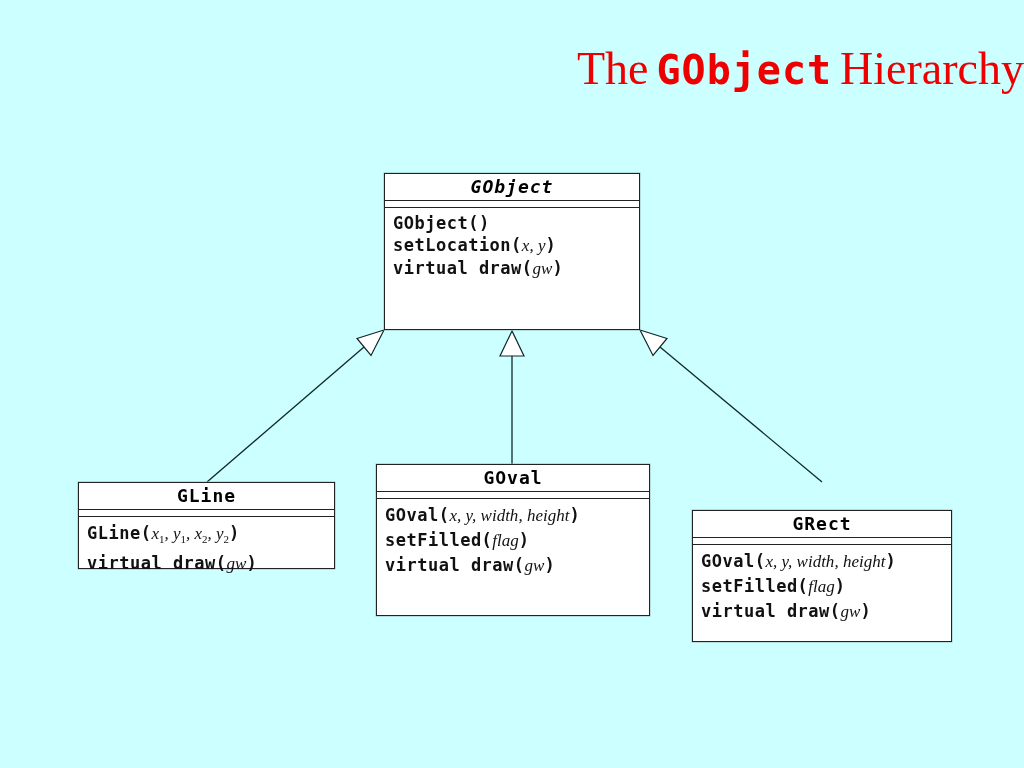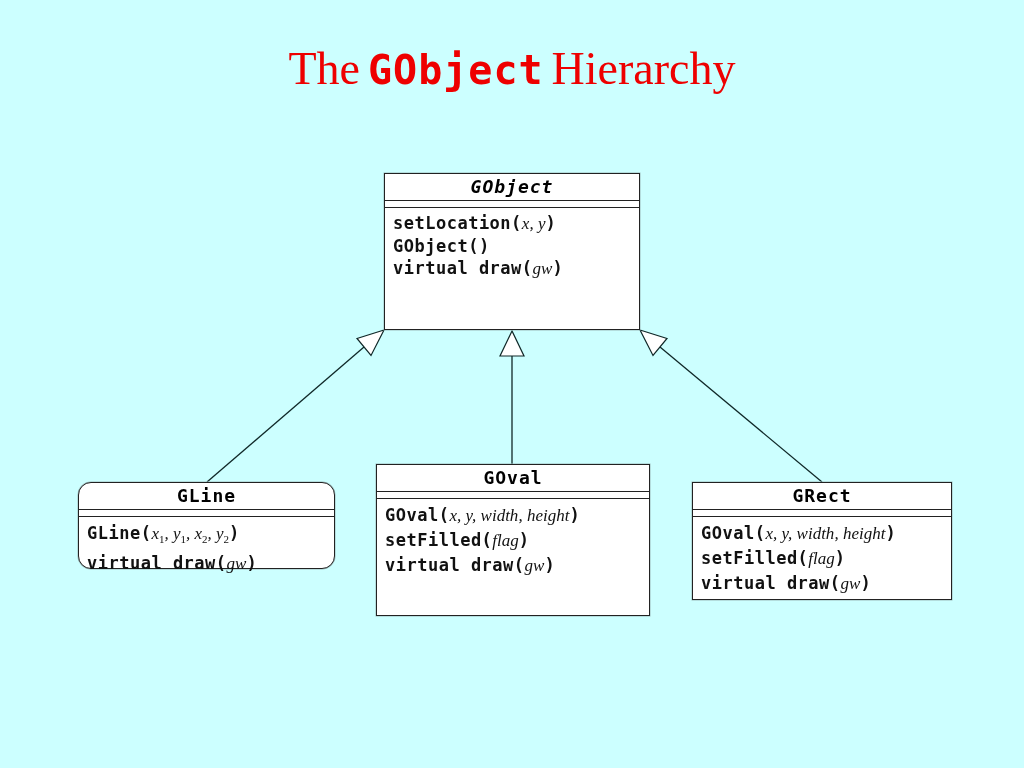--- a/index.html
+++ b/index.html
@@ -81,30 +81,30 @@
     font-size:17px;
   }
   .method-line .param sub{
     font-size:11px;
     font-style:normal;
   }
   .method-line{line-height:24px;}
 
   
   #box-gobject{left:384px;top:173px;width:256px;height:157px;}
-  #box-gline  {left:78px; top:482px;width:257px;height:87px;border-radius:13px;}
+  #box-gline  {left:78px; top:482px;width:257px;height:87px;}
   #box-goval  {left:376px;top:464px;width:274px;height:152px;}
-  #box-grect  {left:692px;top:482px;width:260px;height:118px;}
+  #box-grect  {left:692px;top:510px;width:260px;height:132px;}
 </style>
 </head>
 <body style="background: rgb(204, 255, 255);">
 
 <div class="slide">
 
-  <div class="title" style="color: rgb(238, 0, 0);">
+  <div class="title" style="color: rgb(238, 0, 0); text-align: right;">
     <span class="t-serif">The</span><span class="t-code">GObject</span><span class="t-serif">Hierarchy</span>
   </div>
 
   <svg class="connectors" viewBox="0 0 1024 768" xmlns="http://www.w3.org/2000/svg">
     <g>
       <line x1="207" y1="482" x2="364" y2="347"></line>
       <polygon points="384,330 357,338.5 371,355.5"></polygon>
     </g>
     <g>
       <line x1="512" y1="482" x2="512" y2="356"></line>
@@ -115,22 +115,22 @@
       <polygon points="640,330 667,338.5 653,355.5"></polygon>
     </g>
   </svg>
 
   <div class="class-box" id="box-gobject">
     <div class="class-header">
       <span class="abstract-name">GObject</span>
     </div>
     <div class="attr-compartment"></div>
     <div class="methods">
+        <div class="method-line"><span class="code">GObject(</span><span class="code">)</span></div>
         <div class="method-line"><span class="code">setLocation(</span><span class="param">x</span><span class="param">, </span><span class="param">y</span><span class="code">)</span></div>
-        <div class="method-line"><span class="code">GObject(</span><span class="code">)</span></div>
         <div class="method-line"><span class="code">virtual draw(</span><span class="param">gw</span><span class="code">)</span></div>
       </div>
   </div>
 
   <div class="class-box" id="box-gline">
     <div class="class-header">
       <span>GLine</span>
     </div>
     <div class="attr-compartment"></div>
     <div class="methods">

